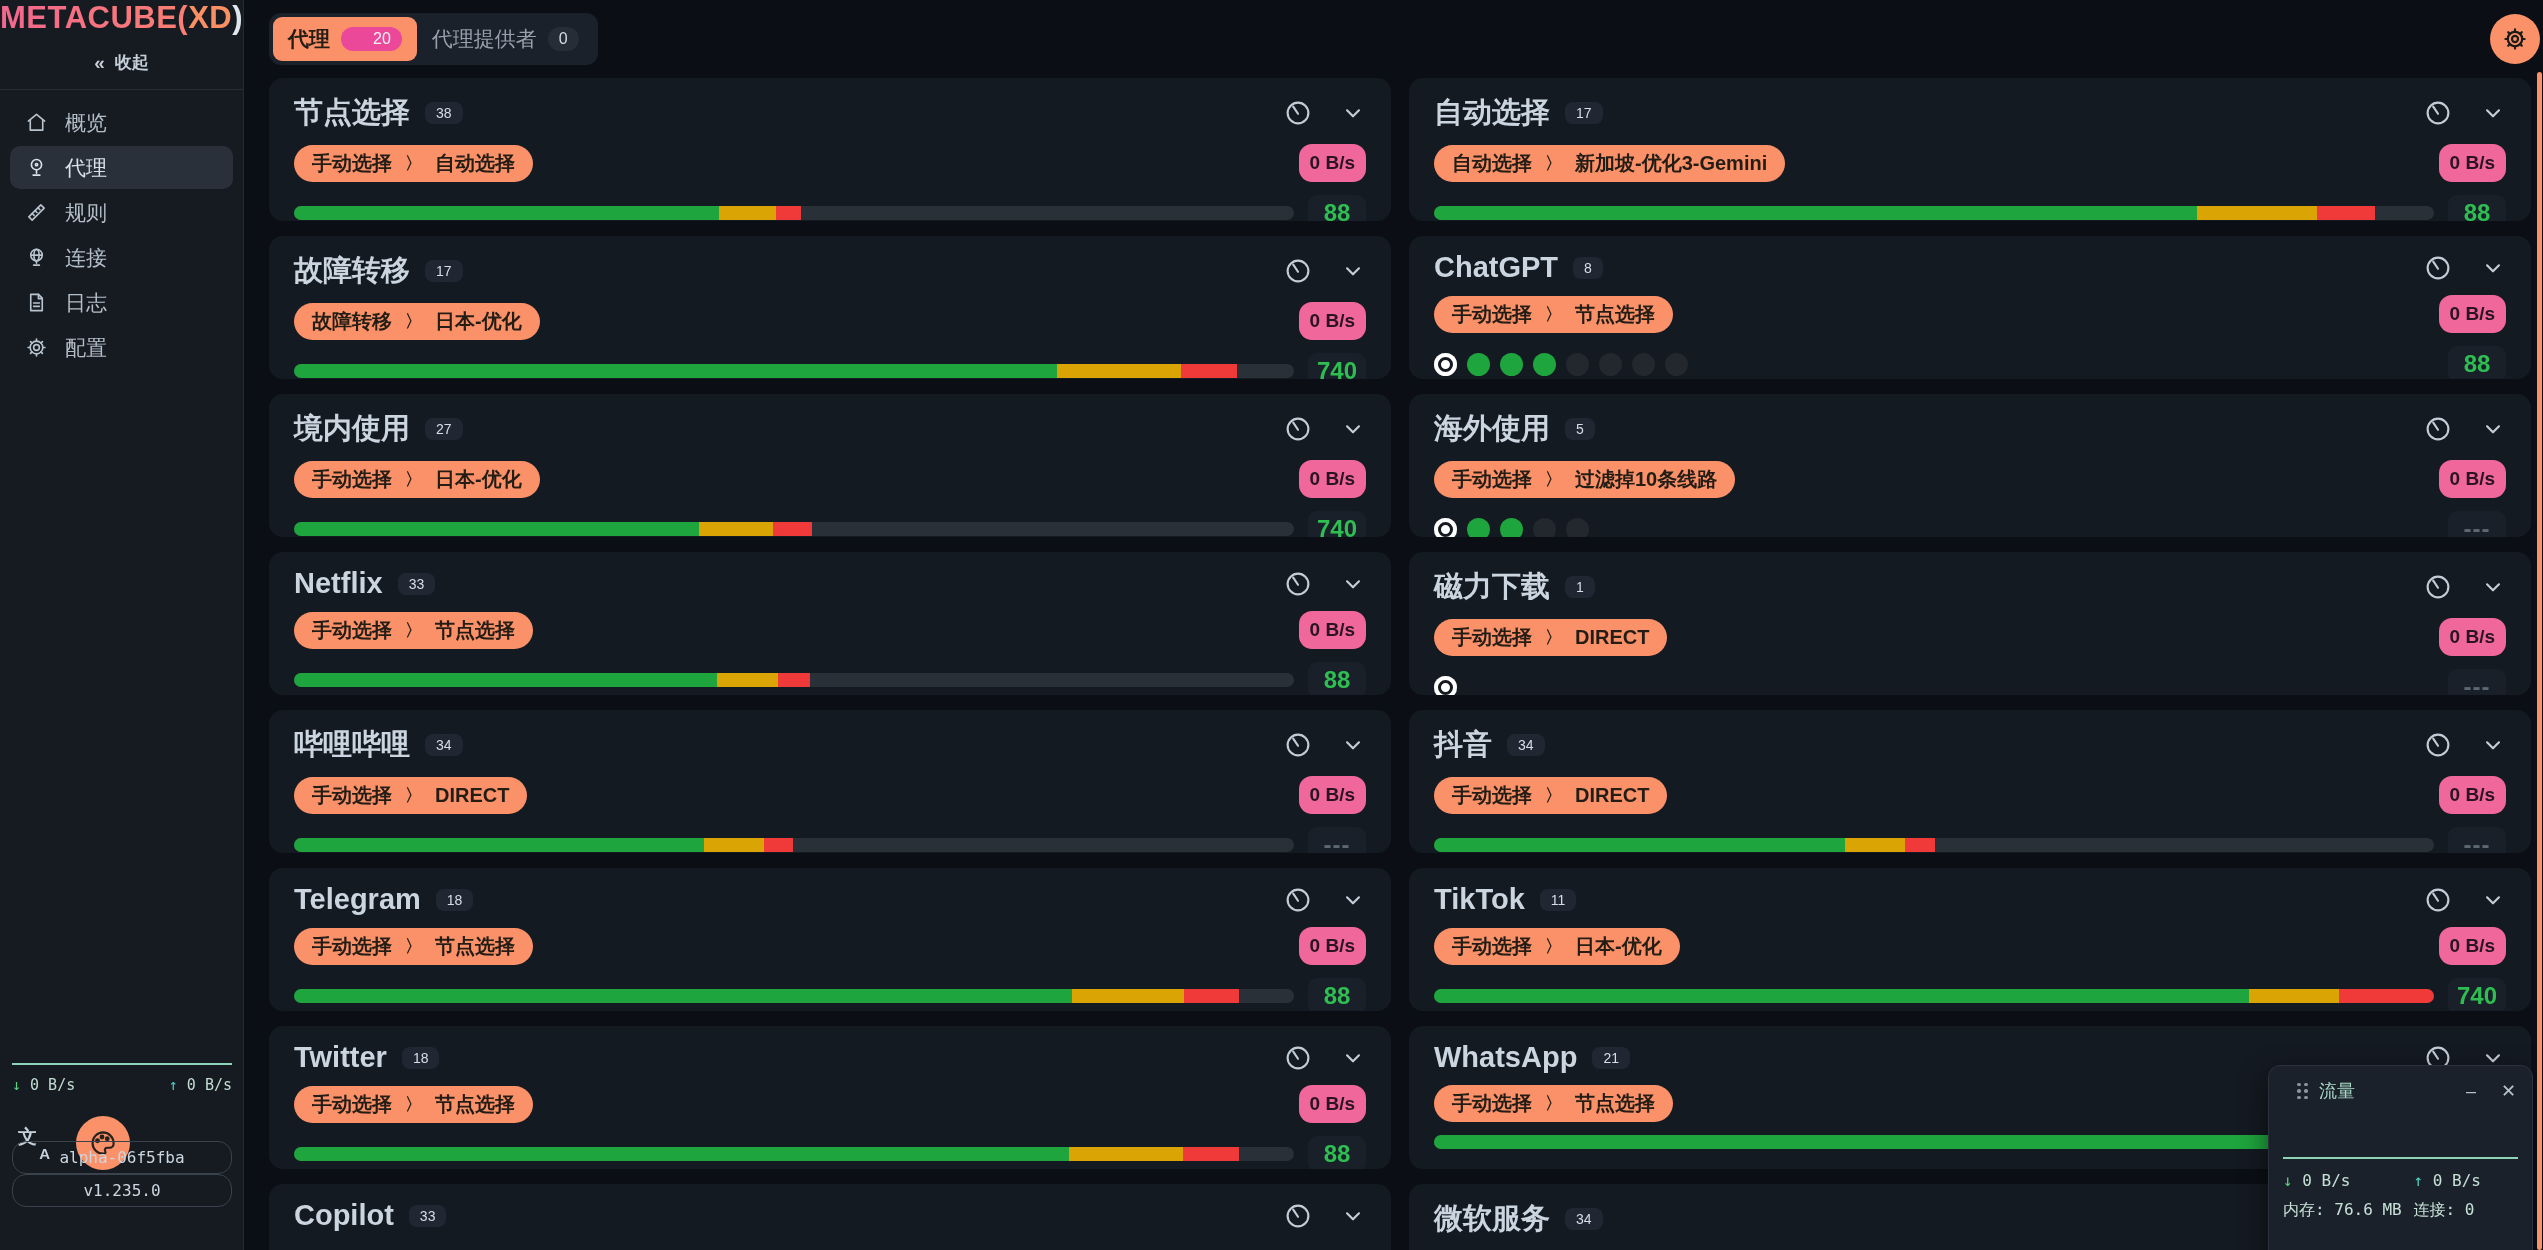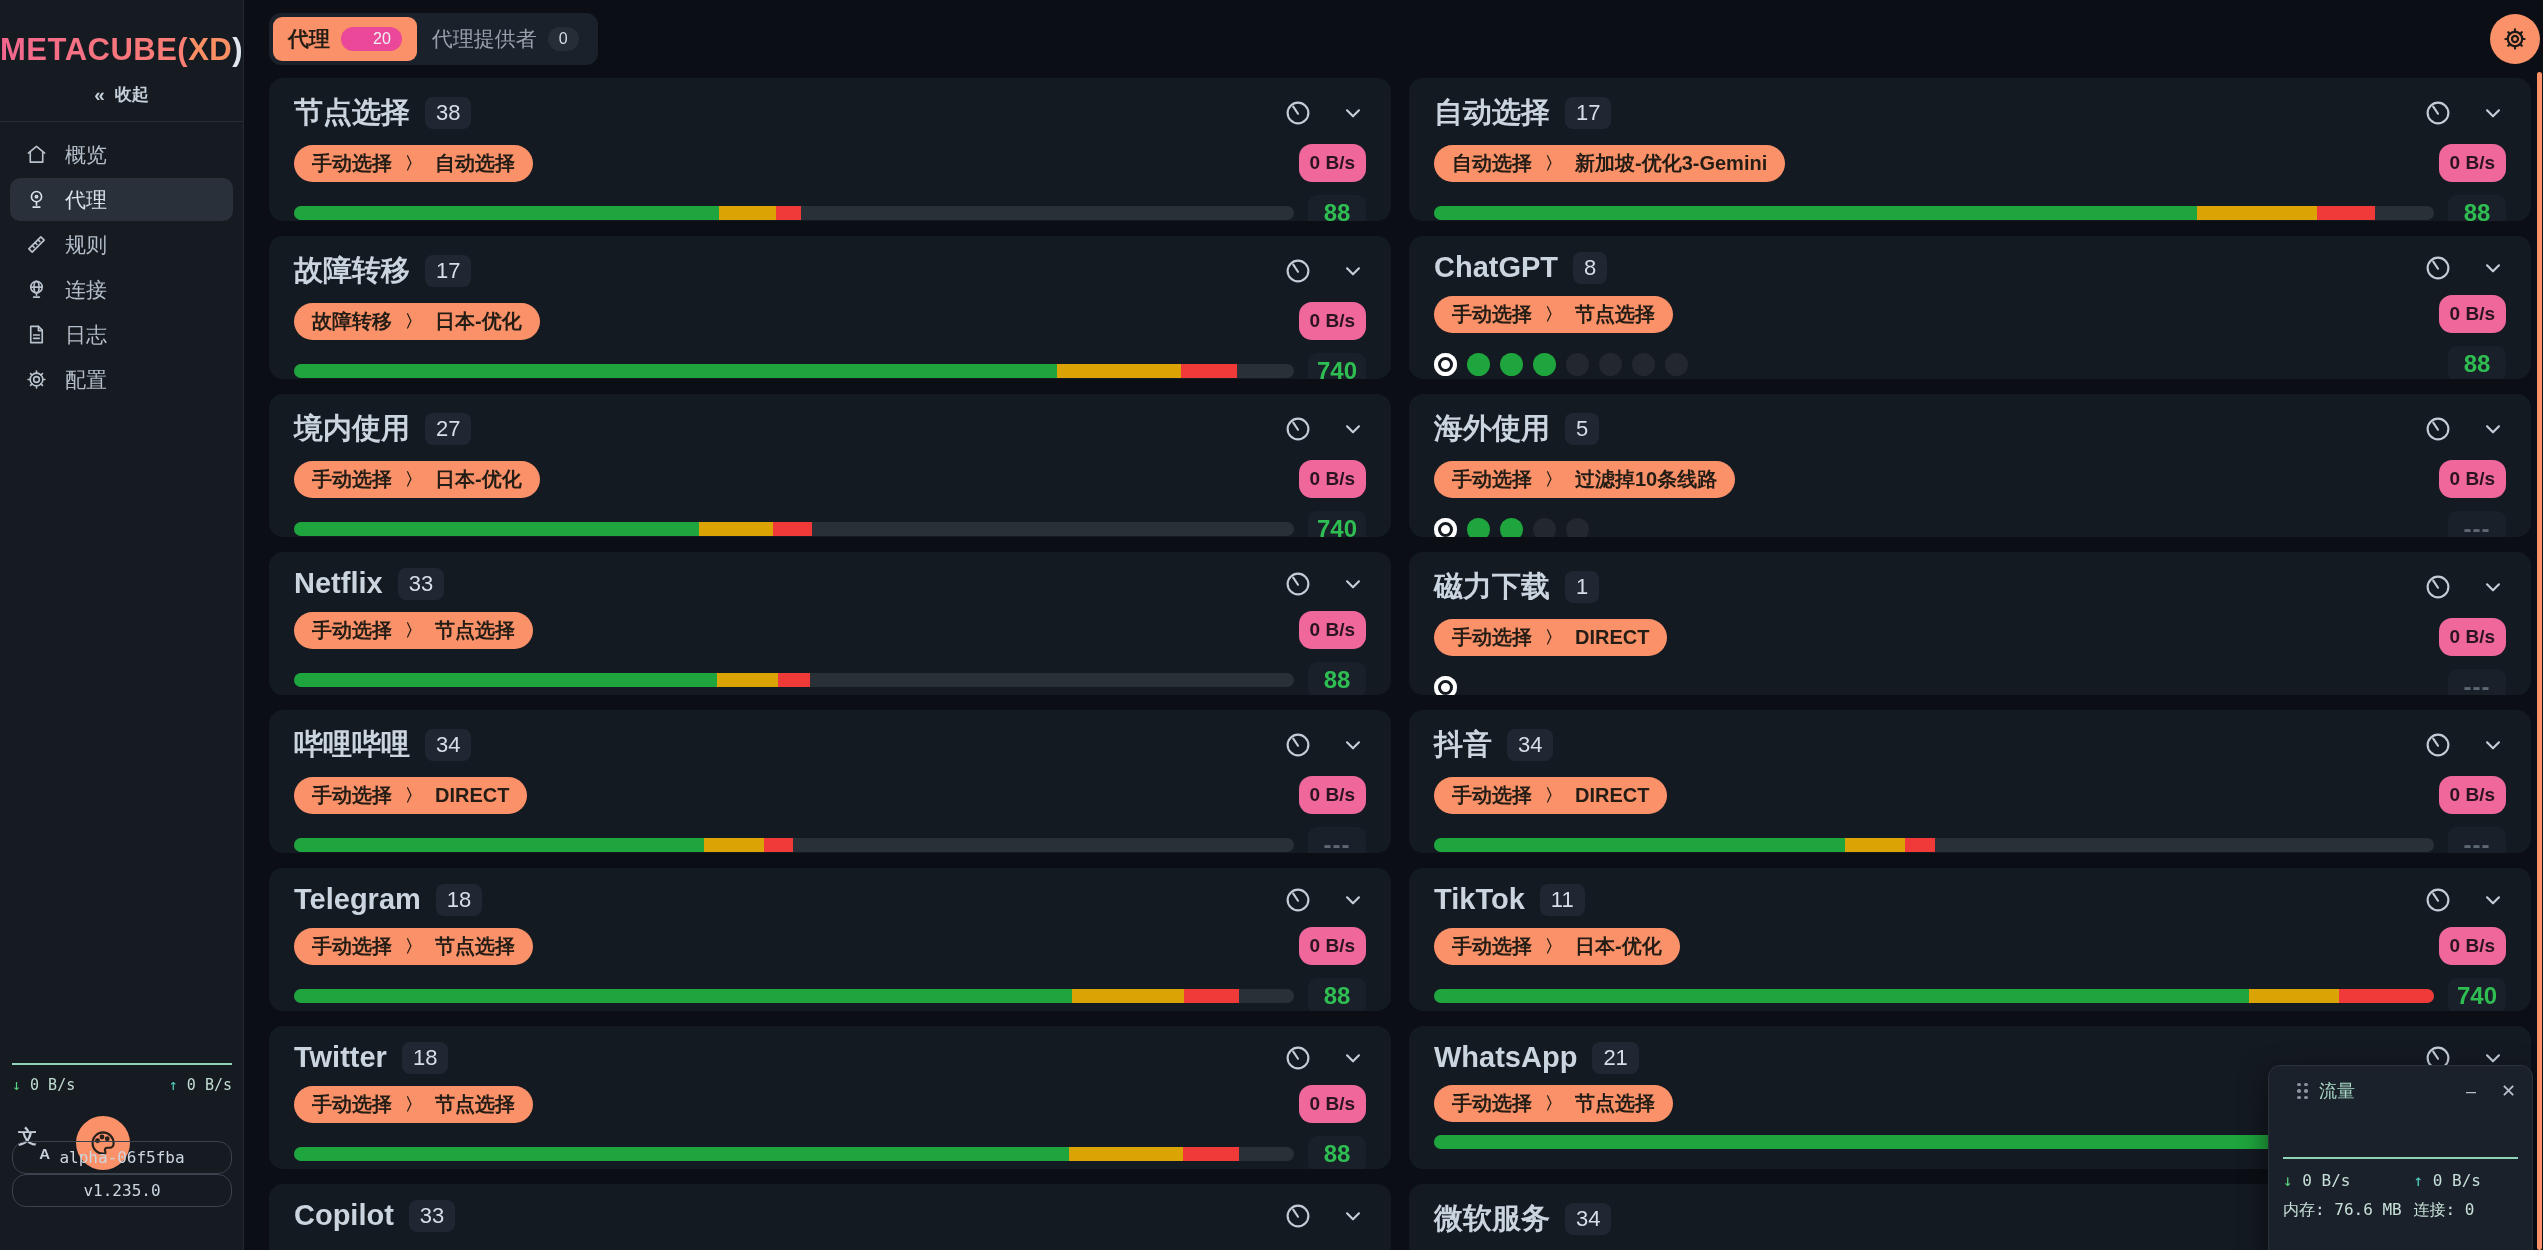--- a/index.html
+++ b/index.html
@@ -5,21 +5,21 @@
   * { margin:0; padding:0; box-sizing:border-box; }
   html,body { width:2543px; height:1250px; overflow:hidden; }
   body {
     background:#0b0f15;
     font-family:"Liberation Sans","DejaVu Sans",sans-serif;
     color:#c7d2dd; position:relative;
   }
   
   .sidebar { position:absolute; left:0; top:0; width:244px; height:1250px;
     background:#161b22; border-right:1px solid #232a33; z-index:2; }
-  .logo { text-align:center; margin-top:32px; font-size:31px; font-weight:800; letter-spacing:.5px; white-space:nowrap; }
+  .logo { text-align:center; margin-top:0; font-size:31px; font-weight:800; letter-spacing:.5px; white-space:nowrap; }
   .logo .p1 { background:linear-gradient(90deg,#f3678f,#fa7f72); -webkit-background-clip:text; background-clip:text; color:transparent; }
   .logo .p2 { color:#fb8f64; }
   .logo .p3 { color:#dfe6ee; }
   .collapse { display:flex; justify-content:center; align-items:center; gap:12px; margin-top:15px;
     color:#c6d0da; font-size:17px; font-weight:700; cursor:pointer; }
   .collapse .chev2 { font-size:19px; letter-spacing:-2px; }
   .side-divider { margin-top:15px; border-top:1px solid #262d36; }
   .nav { padding:11px 10px; }
   .nav-item { height:43px; margin-bottom:2px; border-radius:10px; display:flex; align-items:center;
     gap:17px; padding:0 15px; font-size:21px; color:#b4bec9; cursor:pointer; }
@@ -53,21 +53,21 @@
     background:#fb9168; display:flex; align-items:center; justify-content:center; cursor:pointer; z-index:3; }
   .scrollbar { position:absolute; right:1px; top:72px; width:5px; height:1178px;
     background:#fb9168; border-radius:3px; z-index:6; }
   
   .main { position:absolute; left:244px; top:0; right:0; bottom:0; overflow:hidden; }
   .cards { position:absolute; left:25px; top:78px; display:grid;
     grid-template-columns:1122px 1122px; column-gap:18px; row-gap:15px; }
   .card { height:143px; background:#141a22; border-radius:14px; padding:0 25px; overflow:hidden; }
   .card-head { display:flex; align-items:center; padding-top:15px; }
   .card-title { font-size:29px; font-weight:700; color:#cbd5e0; }
-  .card-count { margin-left:15px; background:#202733; color:#d6dee7; font-size:22px;
+  .card-count { margin-left:15px; background:#202733; color:#d6dee7; font-size:14px;
     padding:3px 11px; border-radius:8px; }
   .head-icons { margin-left:auto; display:flex; align-items:center; gap:27px; color:#c3cdd8; }
   .head-icons svg { cursor:pointer; }
   .card-badges { margin-top:11px; display:flex; align-items:center; }
   .sel-badge { height:37px; border-radius:19px; background:#fb9168; color:#241d15;
     font-size:20px; font-weight:700; display:inline-flex; align-items:center; gap:13px; padding:0 18px; }
   .sel-chev { font-size:17px; }
   .speed-badge { margin-left:auto; background:#f0679c; color:#2a1420; font-size:19px; font-weight:700;
     padding:8px 11px; border-radius:13px; }
   .card-bar-row { margin-top:13px; display:flex; align-items:center; gap:14px; }

